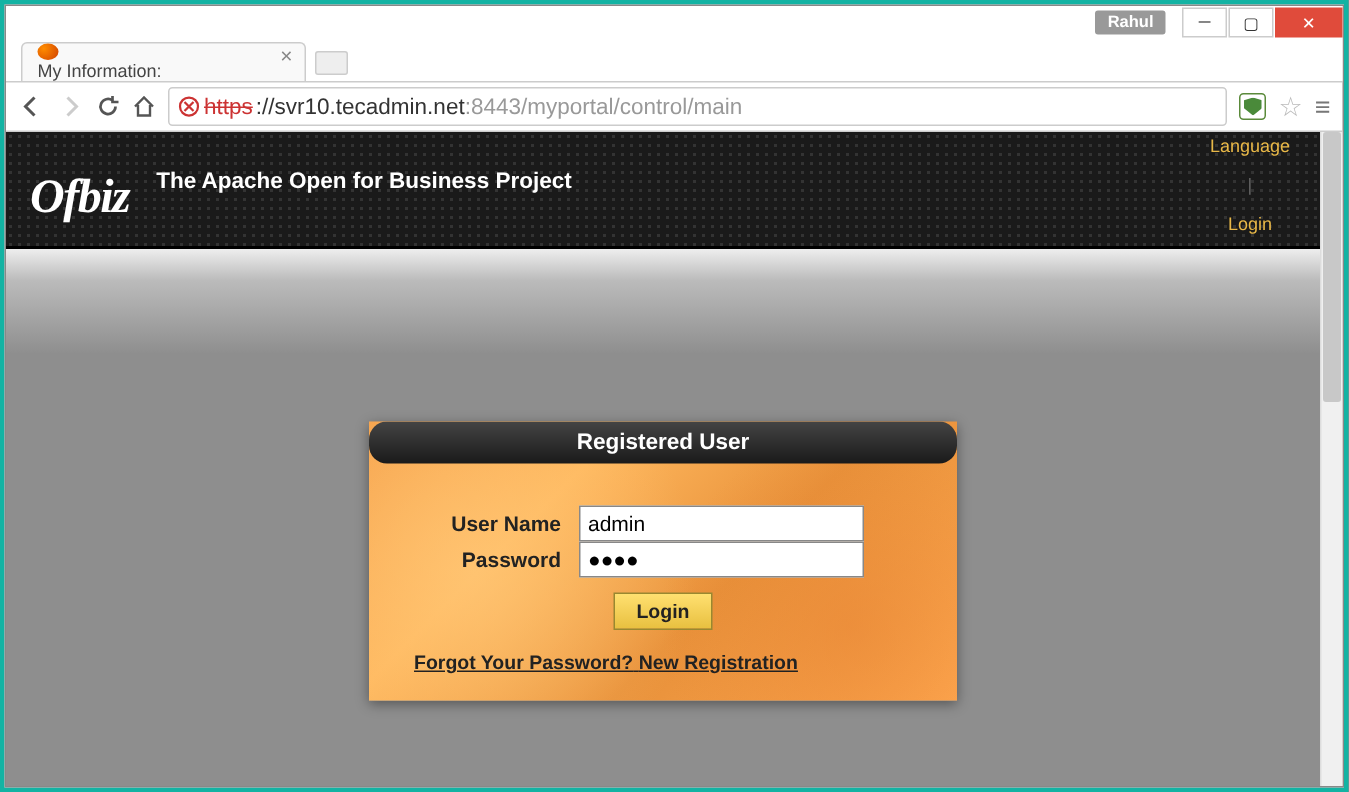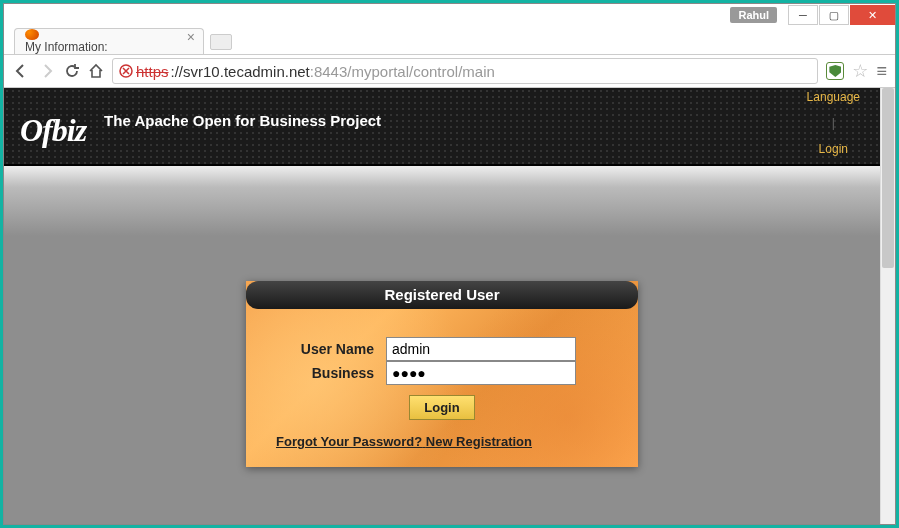--- a/index.html
+++ b/index.html
@@ -127,21 +127,21 @@
       <div class="gradient-strip"></div>
 
       <div class="login-box">
         <div class="login-header">Registered User</div>
         <div class="login-body">
           <div class="form-row">
             <div class="form-label">User Name</div>
             <input class="form-input" value="admin" style="">
           </div>
           <div class="form-row">
-            <div class="form-label">Business</div>
+            <div class="form-label">Password</div>
             <input class="form-input" value="●●●●" style="">
           </div>
           <div class="login-btn-row">
             <button class="login-btn">Login</button>
           </div>
           <div class="links-row">
             <span>Forgot Your Password?</span>
             <span>New Registration</span>
           </div>
         </div>

